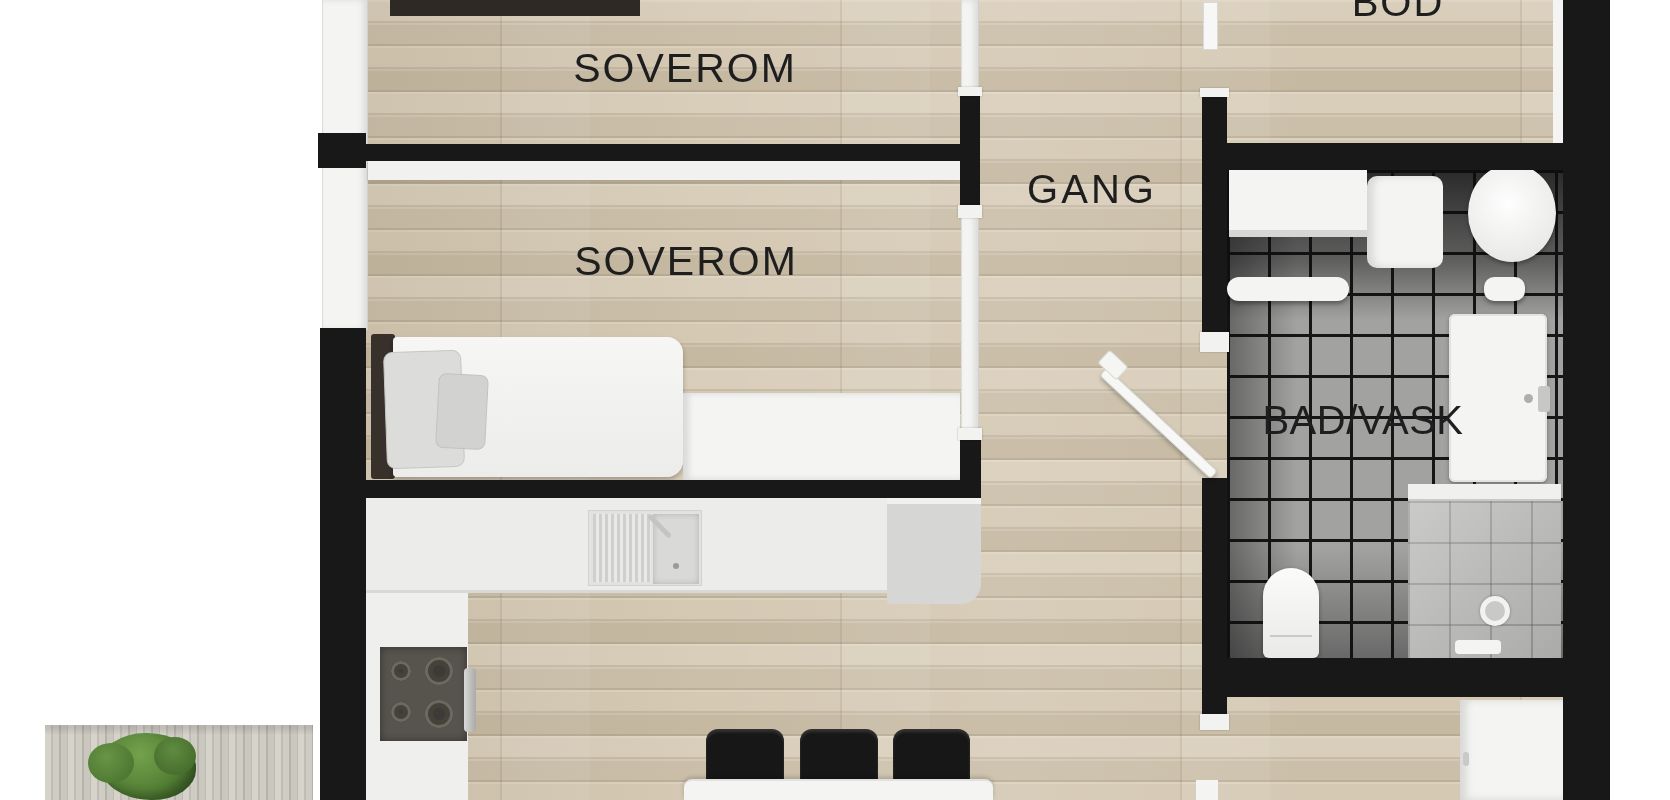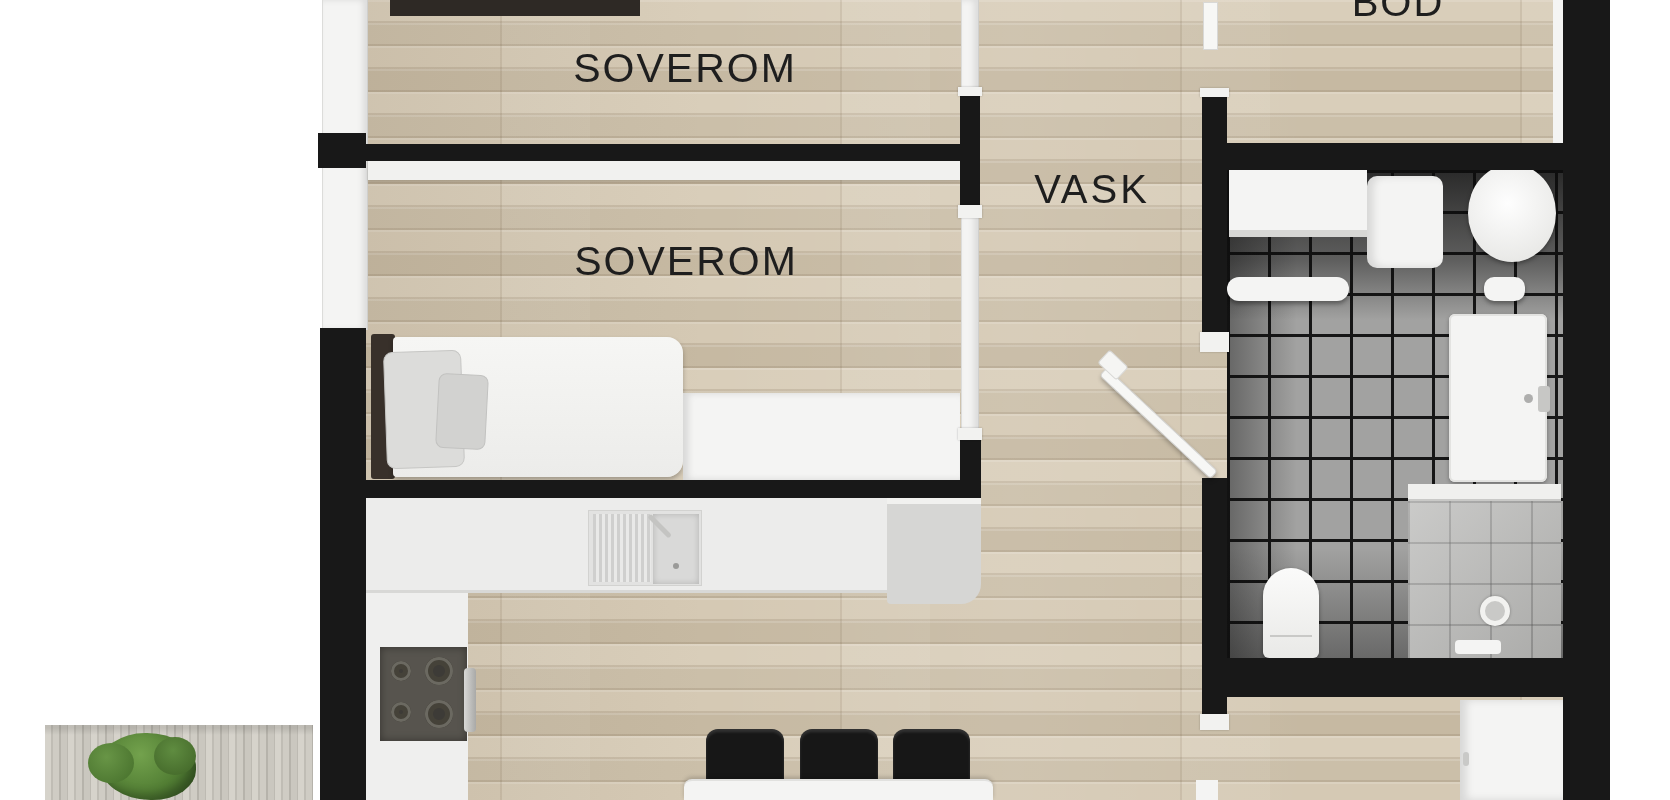--- a/index.html
+++ b/index.html
@@ -156,16 +156,17 @@
   <div class="cap" style="left:1200px;top:332px;width:29px;height:20px;"></div>
   <div class="cap" style="left:1200px;top:714px;width:29px;height:16px;"></div>
 
   <div style="left:1203px;top:2px;width:15px;height:48px;background:#f7f7f5;border:1px solid #d8d8d6;"></div>
   <div style="left:1103px;top:366px;width:152px;height:11px;background:#f7f7f5;border:1px solid #d4d4d2;border-radius:4px;
               transform:rotate(43deg);transform-origin:left center;box-shadow:2px 2px 4px rgba(0,0,0,.25);"></div>
   <div style="left:1100px;top:356px;width:26px;height:18px;background:#f5f5f3;border:1px solid #d8d8d6;border-radius:3px;transform:rotate(43deg);"></div>
 
   <div class="roomlabel" style="left:535px;top:45px;width:300px;font-size:41px;">SOVEROM</div>
   <div class="roomlabel" style="left:536px;top:238px;width:300px;font-size:41px;">SOVEROM</div>
-  <div class="roomlabel" style="left:992px;top:167px;width:200px;font-size:40px;letter-spacing:3px;">VASK</div>
+  <div class="roomlabel" style="left:992px;top:167px;width:200px;font-size:40px;letter-spacing:3px;">GANG</div>
   <div class="roomlabel" style="left:1298px;top:-20px;width:200px;font-size:40px;">BOD</div>
+  <div class="roomlabel" style="left:1213px;top:398px;width:300px;font-size:40px;letter-spacing:0.5px;">BAD/VASK</div>
 
 </div>
 
 </body></html>

